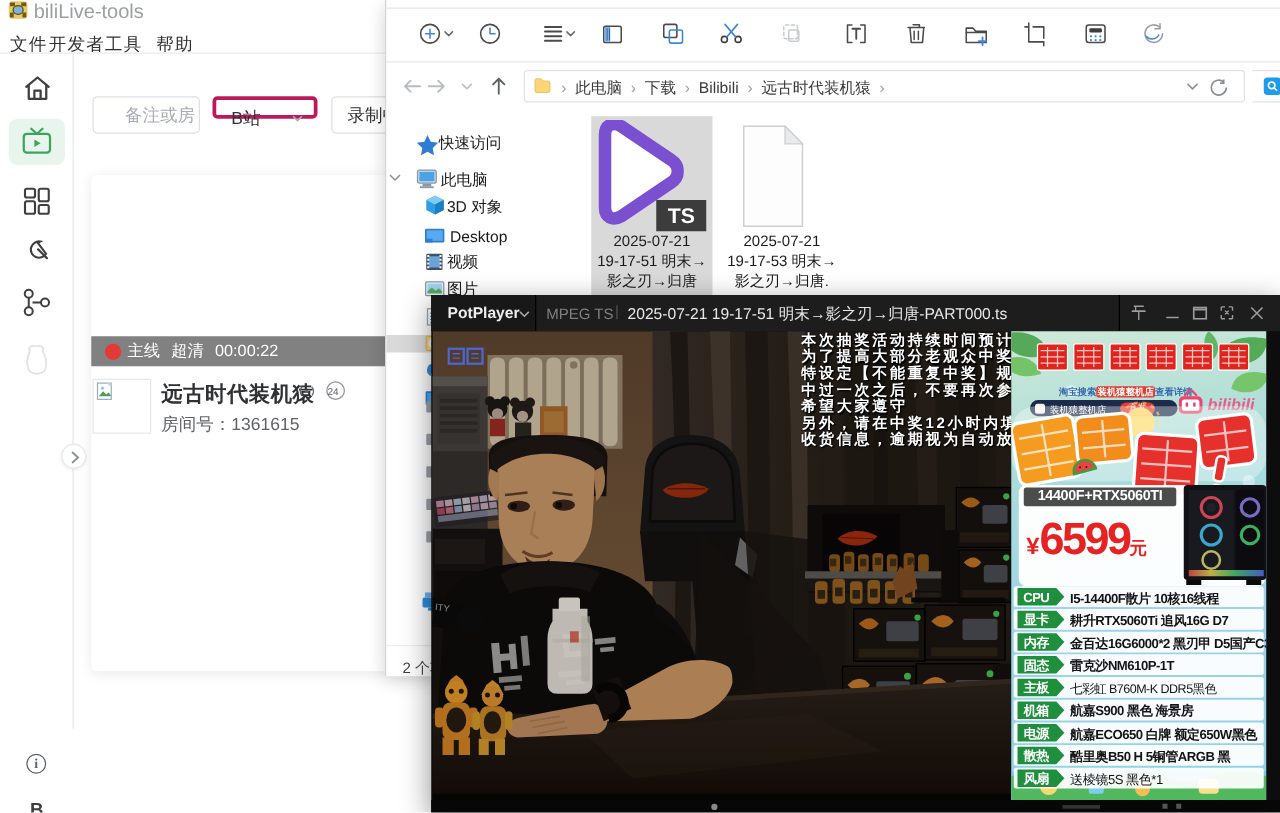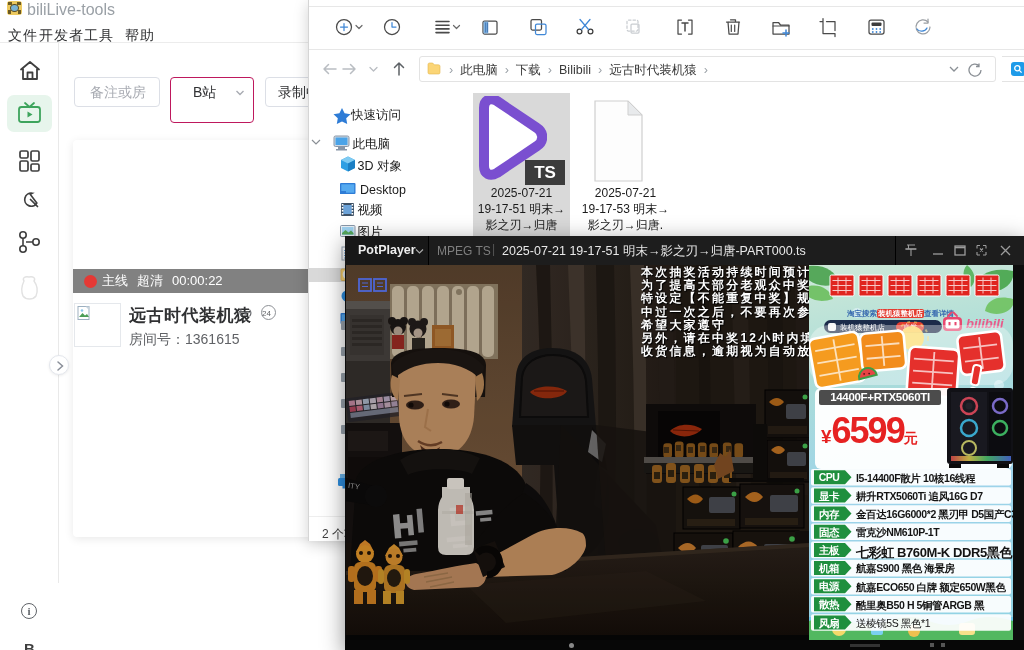--- a/index.html
+++ b/index.html
@@ -45,22 +45,22 @@
       <circle cx="23" cy="192" r="3.2"></circle>
         <circle cx="23" cy="206" r="3.2"></circle>
         <circle cx="36" cy="199" r="3.2"></circle>
       <path d="M23 195 v8 M26 199 h7"></path>
     </g>
     <g fill="none" stroke="#e2e2e2" stroke-width="1.4">
       <path d="M24 238 c-2 4 -3 10 -1 15 c3 4 10 4 13 0 c2 -5 1 -11 -2 -15 c2 -3 -1 -5 -5 -4 c-4 -1 -7 1 -5 4 z"></path>
     </g>
   </svg>
 
-  <div class="abs" style="left:74px;top:77px;width:86px;height:30px;border:1px solid #dcdfe6;border-radius:4px;font-size:14px;color:#a8abb2;line-height:28px;padding-left:15px;white-space:nowrap;overflow:hidden">备注或房</div>
-  <div class="abs" style="left:170px;top:77px;width:84px;height:46px;border:1px solid #be185d;border-radius:4px;font-size:14px;color:#303133;line-height:28px;padding-left:22px">B站
+  <div class="abs" style="left:74px;top:77px;width:86px;height:30px;border:1px solid #dcdfe6;border-radius:4px;font-size:14px;color:#a8abb2;line-height:28px;padding-left:25px;white-space:nowrap;overflow:hidden">备注或房</div>
+  <div class="abs" style="left:170px;top:77px;width:84px;height:18px;border:3px solid #be185d;border-radius:4px;font-size:14px;color:#303133;line-height:28px;padding-left:12px">B站
     <svg class="abs" style="right:8px;top:10px" width="10" height="10" viewBox="0 0 10 10">
         <path d="M1.5 3 L5 6.5 L8.5 3" fill="none" stroke="#a8abb2" stroke-width="1.4"></path>
       </svg>
   </div>
   <div class="abs" style="left:265px;top:77px;width:120px;height:30px;border:1px solid #dcdfe6;border-radius:4px;font-size:14px;color:#303133;line-height:28px;padding-left:12px">录制中</div>
 
   <div class="abs" style="left:73px;top:140px;width:280px;height:397px;background:#fff;box-shadow:0 2px 10px rgba(0,0,0,.09);border-radius:4px"></div>
   <div class="abs" style="left:73px;top:269px;width:280px;height:24px;background:#818181;color:#fff;font-size:13px;line-height:24px">
     <div class="abs" style="left:11px;top:5.5px;width:13px;height:13px;border-radius:50%;background:#e53935"></div>
     <span style="margin-left:29px">主线</span><span style="margin-left:9px">超清</span><span style="margin-left:9px">00:00:22</span>
@@ -811,21 +811,21 @@
         <path d="M5 332.3 h31 l6.5 7 l-6.5 7 h-31 z" fill="#1f8f3e"></path>
         <text x="20" y="343.3" text-anchor="middle" font-family="Liberation Sans" font-size="10.5" font-weight="700" fill="#fff" letter-spacing="-0.5">散热</text>
         <rect x="2" y="349.2" width="200" height="16.6" rx="2" fill="#fff" opacity=".93"></rect>
         <path d="M5 350.5 h31 l6.5 7 l-6.5 7 h-31 z" fill="#1f8f3e"></path>
         <text x="20" y="361.5" text-anchor="middle" font-family="Liberation Sans" font-size="10.5" font-weight="700" fill="#fff" letter-spacing="-0.5">风扇</text>
       </svg>
       <div class="abs" style="left:47px;top:206.6px;font-size:10.5px;font-weight:700;color:#141414;white-space:nowrap;letter-spacing:-.4px">I5-14400F散片 10核16线程</div>
       <div class="abs" style="left:47px;top:224.8px;font-size:10.5px;font-weight:700;color:#141414;white-space:nowrap;letter-spacing:-.4px">耕升RTX5060Ti 追风16G D7</div>
       <div class="abs" style="left:47px;top:242.9px;font-size:10.5px;font-weight:700;color:#141414;white-space:nowrap;letter-spacing:-.4px">金百达16G6000*2 黑刃甲 D5国产C36</div>
       <div class="abs" style="left:47px;top:261.1px;font-size:10.5px;font-weight:700;color:#141414;white-space:nowrap;letter-spacing:-.4px">雷克沙NM610P-1T</div>
-      <div class="abs" style="left:47px;top:279.2px;font-size:13px;font-weight:700;color:#141414;white-space:nowrap;letter-spacing:-.4px">七彩虹 B760M-K DDR5黑色</div>
+      <div class="abs" style="left:47px;top:279.2px;font-size:10px;font-weight:400;color:#141414;white-space:nowrap;letter-spacing:-.4px">七彩虹 B760M-K DDR5黑色</div>
       <div class="abs" style="left:47px;top:297.4px;font-size:10.5px;font-weight:700;color:#141414;white-space:nowrap;letter-spacing:-.4px">航嘉S900 黑色 海景房</div>
       <div class="abs" style="left:47px;top:315.5px;font-size:10.5px;font-weight:700;color:#141414;white-space:nowrap;letter-spacing:-.4px">航嘉ECO650 白牌 额定650W黑色</div>
       <div class="abs" style="left:47px;top:333.6px;font-size:10.5px;font-weight:700;color:#141414;white-space:nowrap;letter-spacing:-.4px">酷里奥B50 H 5铜管ARGB 黑</div>
       <div class="abs" style="left:47px;top:352px;font-size:10.5px;font-weight:400;color:#141414;white-space:nowrap;letter-spacing:-.4px">送棱镜5S 黑色*1</div>
     </div>
 
   <div class="abs" style="left:0;top:404px;width:679px;height:10px;background:#070707">
     <div class="abs" style="left:224px;top:3px;width:5px;height:5px;border-radius:50%;background:#888"></div>
     <div class="abs" style="left:505px;top:4px;width:30px;height:3px;background:#333"></div>
     <div class="abs" style="left:585px;top:3px;width:4px;height:4px;background:#555"></div>

